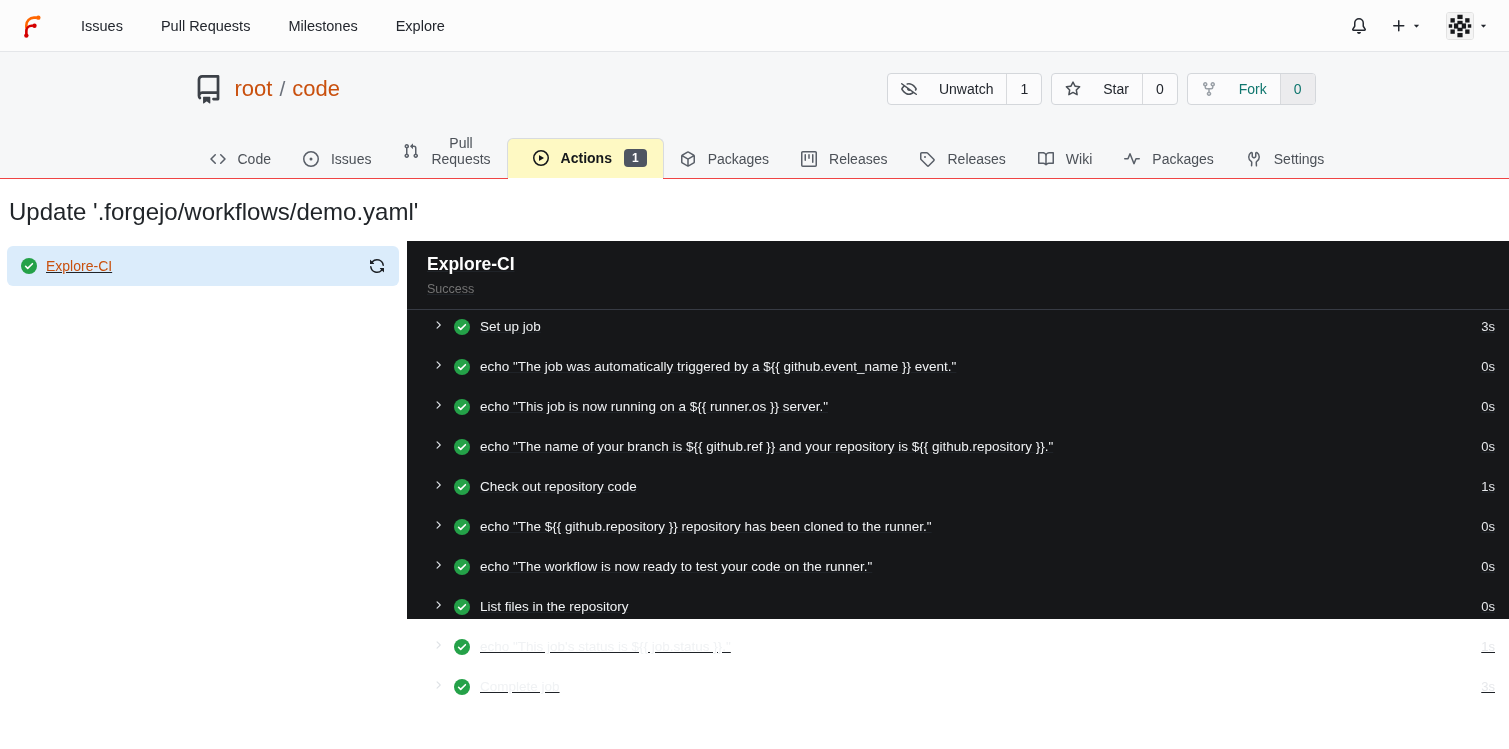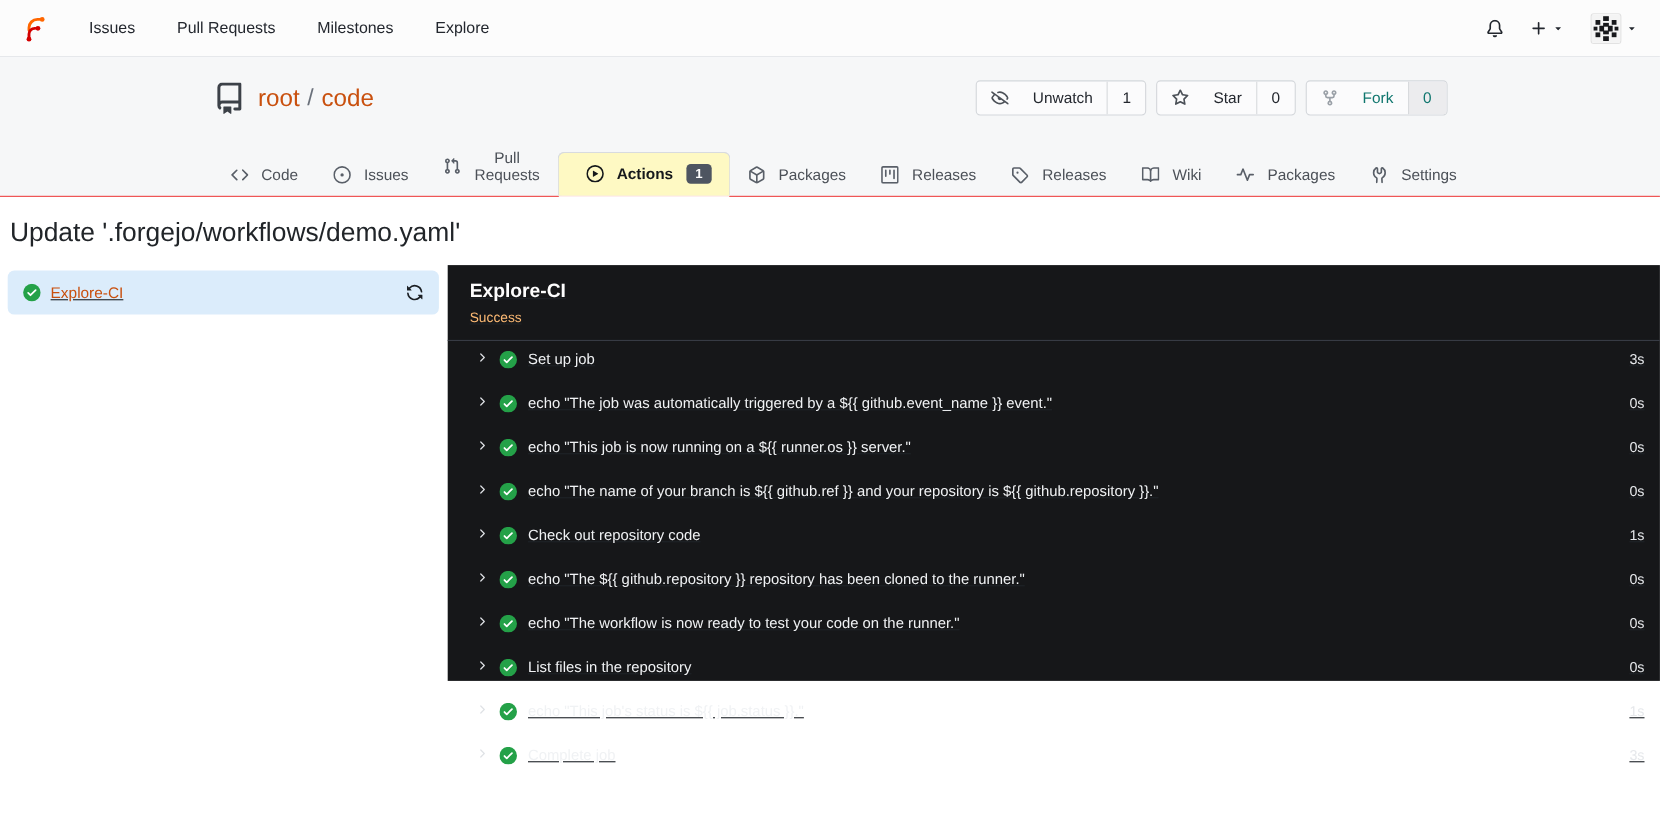--- a/index.html
+++ b/index.html
@@ -53,21 +53,21 @@
   .run-body { display:flex; height:378px;text-decoration:underline; }
   .run-sidebar { width:407px; flex:none; padding:5px 8px 0 7px; background:#fff; }
   .job-item { height:40px; background:#dbecfb; border-radius:6px;
               display:flex; align-items:center; gap:9px; padding:0 14px; cursor:pointer; }
   .job-label { color:#c9500e; font-size:14px; }
   .job-sync { margin-left:auto; color:#1c2025; cursor:pointer; }
 
   .run-panel { flex:1; background:#161719; color:#e9ebee; }
   .panel-header { padding:13px 20px 13px; border-bottom:1px solid #373b44; }
   .panel-job-name { font-size:17.5px; font-weight:600; color:#fdfdfd; }
-  .panel-status { font-size:12.5px; color:#fdba74; margin-top:7px; }
+  .panel-status { font-size:12.5px; color:#737373; margin-top:7px; }
   .steps { padding-top:9px; }
   .step-row { height:40px; display:flex; gap:10px;
               padding:0 14px 0 25px; font-size:13.5px; cursor:pointer; }
   .step-row .chev { color:#dfe2e6; }
   .step-name { color:#f0f2f4; }
   .step-duration { margin-left:auto; color:#e6e8eb; font-size:13px; }
 </style>
 </head>
 <body>
 

